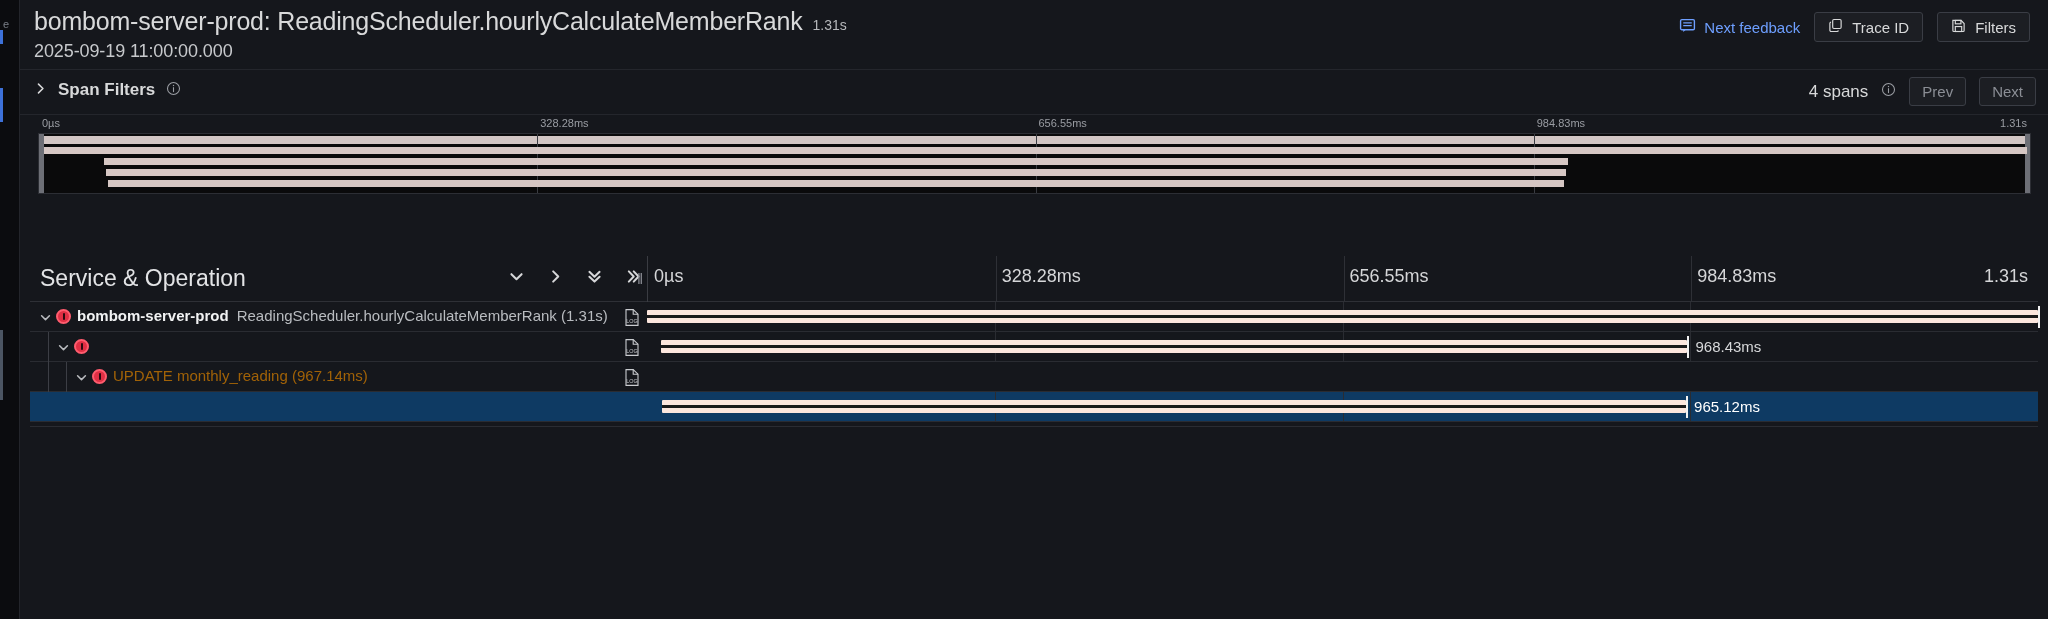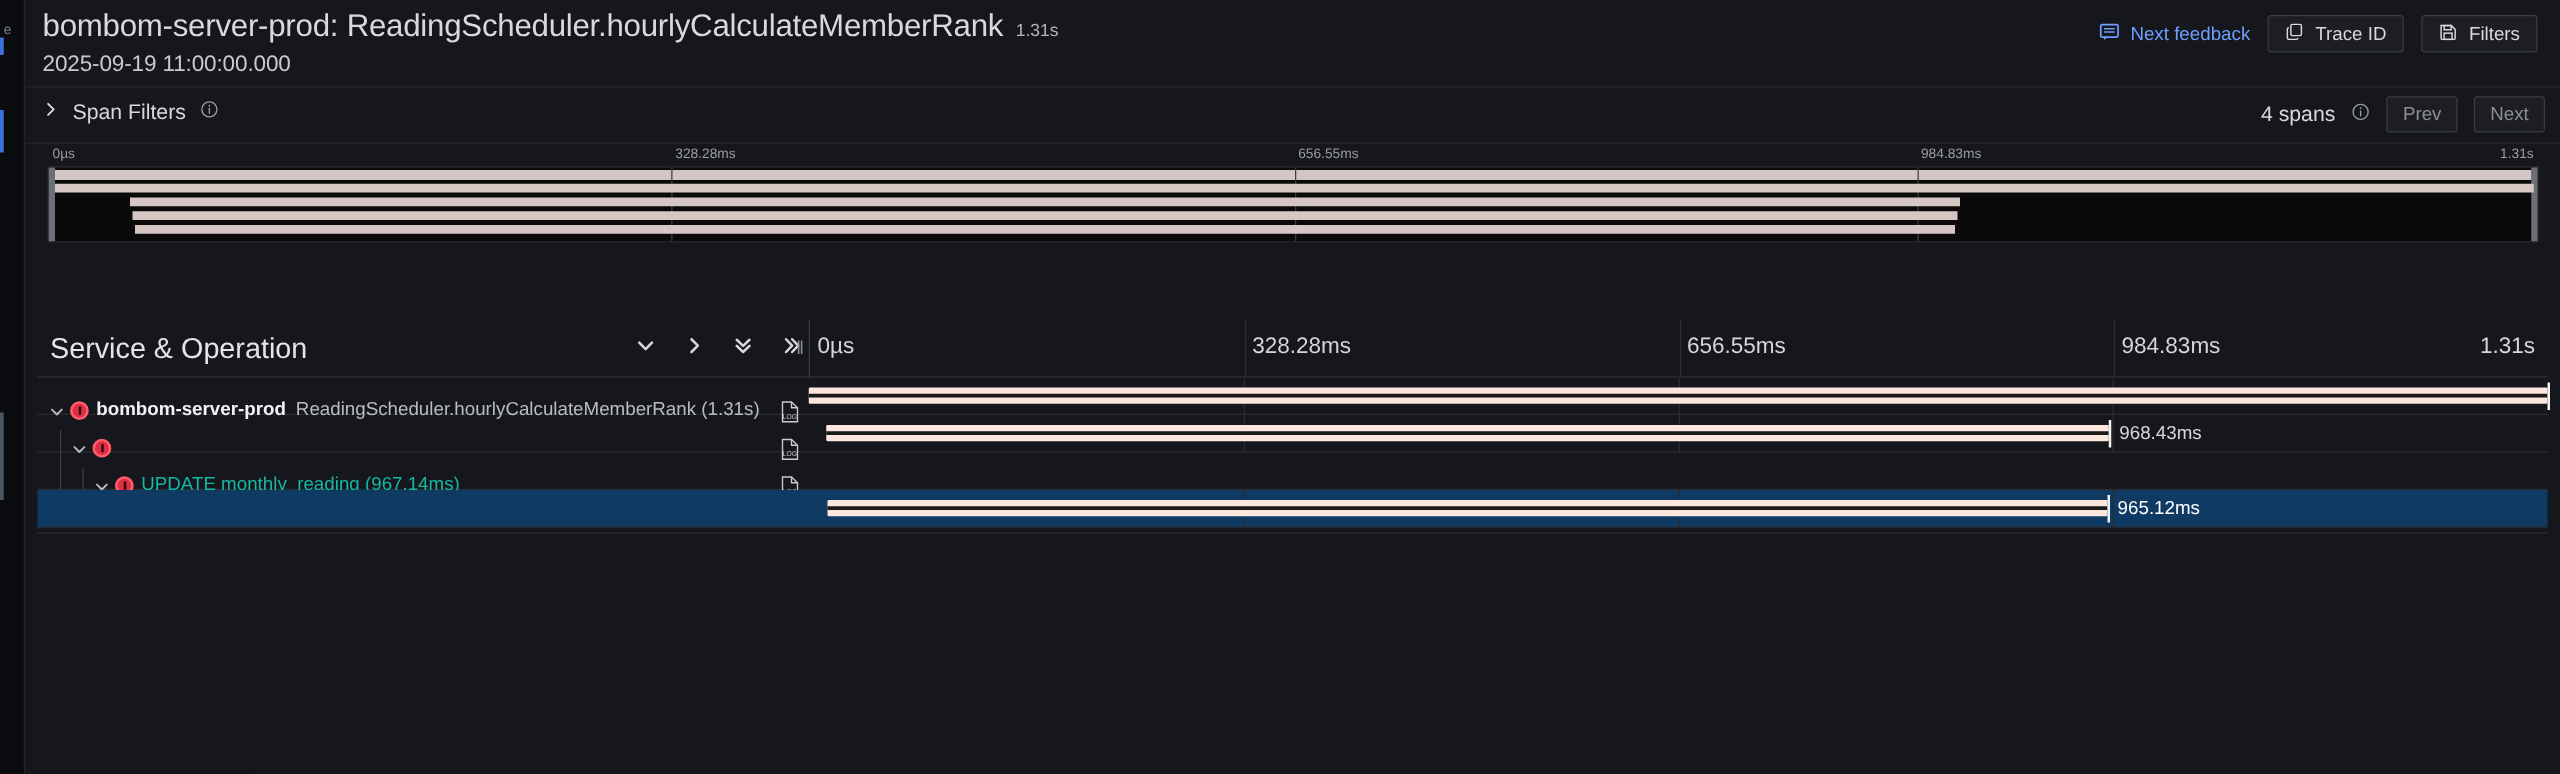--- a/index.html
+++ b/index.html
@@ -63,21 +63,21 @@
 
   
   #filters-bar {
     position: absolute; left: 0; top: 70px; width: 2028px; height: 45px;
     border-bottom: 1px solid #24262c;
   }
   #span-filters-toggle {
     position: absolute; left: 14px; top: 10px;
     display: flex; align-items: center; gap: 11px; cursor: pointer;
   }
-  #span-filters-label { font-size: 17px; color: #d8d9da; font-weight: 400; }
+  #span-filters-label { font-size: 17px; color: #d8d9da; font-weight: 700; }
   #filters-right {
     position: absolute; right: 12px; top: 7px;
     display: flex; align-items: center; gap: 13px;
   }
   #spans-count { font-size: 17px; color: #d8d9da; font-weight: 500; }
   .navbtn {
     height: 29px; padding: 0 12px;
     background: #1c1e23; border: 1px solid #3a3d45; border-radius: 3px;
     color: #8b8e95; font-size: 15px; display:flex; align-items:center;
     cursor: pointer;
@@ -131,21 +131,21 @@
   }
   .thgrid { position: absolute; top: 0; width: 1px; height: 46px; background: #2e3036; }
 
   
   #rows { position: absolute; left: 10px; top: 302px; width: 2008px; }
   .row {
     position: relative; height: 30px; width: 2008px;
     border-bottom: 1px solid #2a2c32;
   }
   .row.selected { background: #0e3a63; }
-  .row-left { position: absolute; left: 0; top: 12px; width: 617px; height: 30px; }
+  .row-left { position: absolute; left: 0; top: 0; width: 617px; height: 30px; }
   .row.selected .row-left { background: #0e3a63; }
   .depth-line {
     position: absolute; top: 0; width: 1px; height: 30px; background: #3c3e45;
   }
   .expander {
     position: absolute; top: 8px; width: 14px; height: 14px;
     color: #b9bbbf; cursor: pointer; display:flex; align-items:center; justify-content:center;
   }
   .err-icon {
     position: absolute; top: 7px; width: 15px; height: 15px; border-radius: 50%;
@@ -396,21 +396,21 @@
       <div class="row">
         <div class="row-left">
           <div class="depth-line" style="left: 18px;"></div>
           <div class="depth-line" style="left: 36px;"></div>
           <span class="expander" style="left: 44px;">
             <svg width="13" height="13" viewBox="0 0 16 16" fill="none" stroke="#b9bbbf" stroke-width="1.9" stroke-linecap="round" stroke-linejoin="round">
               <path d="M3.2 5.8 L8 10.6 L12.8 5.8"></path>
             </svg>
           </span>
           <span class="err-icon" style="left: 62px;"></span>
-          <div class="row-label" style="left: 83px;"><span style="color: #14b8a6;">UPDATE monthly_reading (967.14ms)</span></div>
+          <div class="row-label" style="left: 83px;"><span style="color: #a16207;">UPDATE monthly_reading (967.14ms)</span></div>
           <span class="log-icon"><svg width="18" height="19" viewBox="0 0 18 19" fill="none" stroke="#c9cbcf" stroke-width="1.1">
               <path d="M3 1.6h7.2L15 6.2v11.2H3z"></path>
               <path d="M10.2 1.6v4.6H15"></path>
               <text x="9" y="15.2" font-size="5.4" fill="#c9cbcf" stroke="none" text-anchor="middle" font-family="Liberation Sans, sans-serif">LOG</text>
             </svg></span>
         </div>
       </div>
       <div class="row selected">
         <div class="row-right">
           <div class="rgrid" style="left: 347.75px;"></div>

